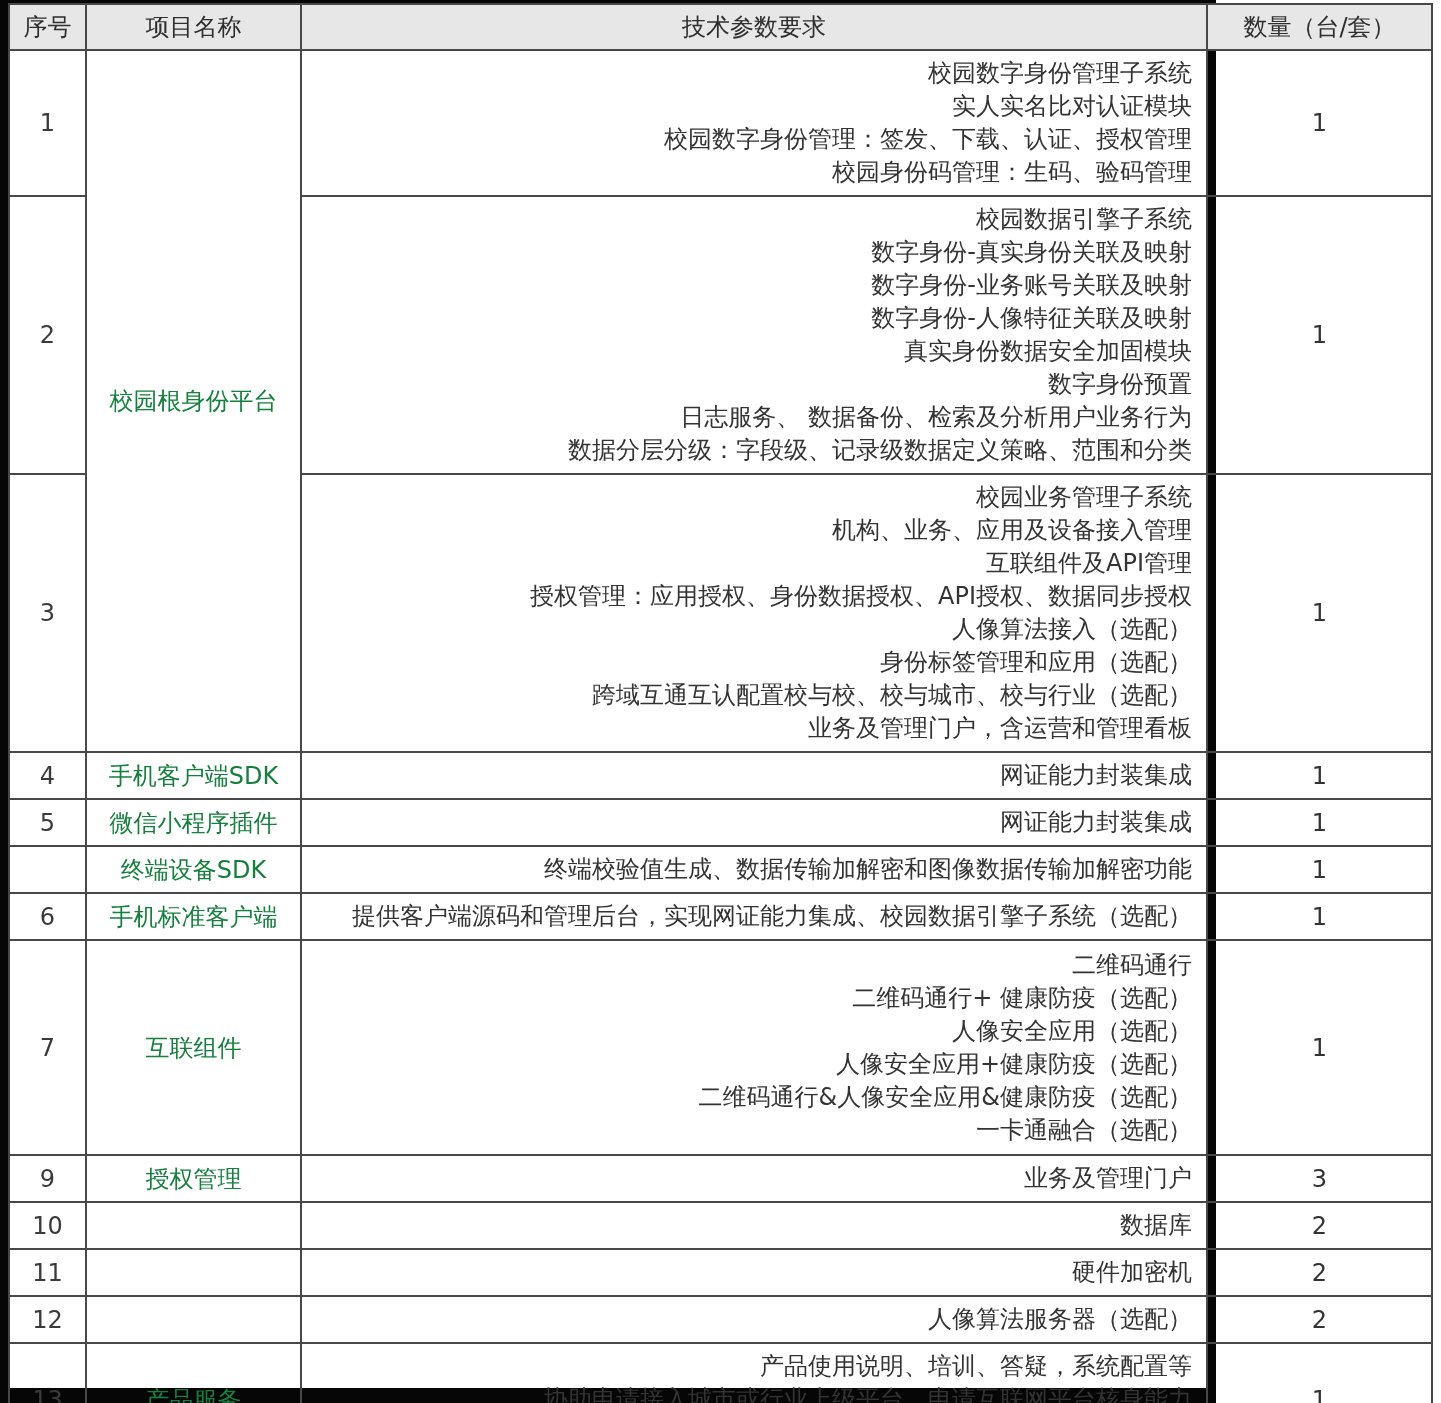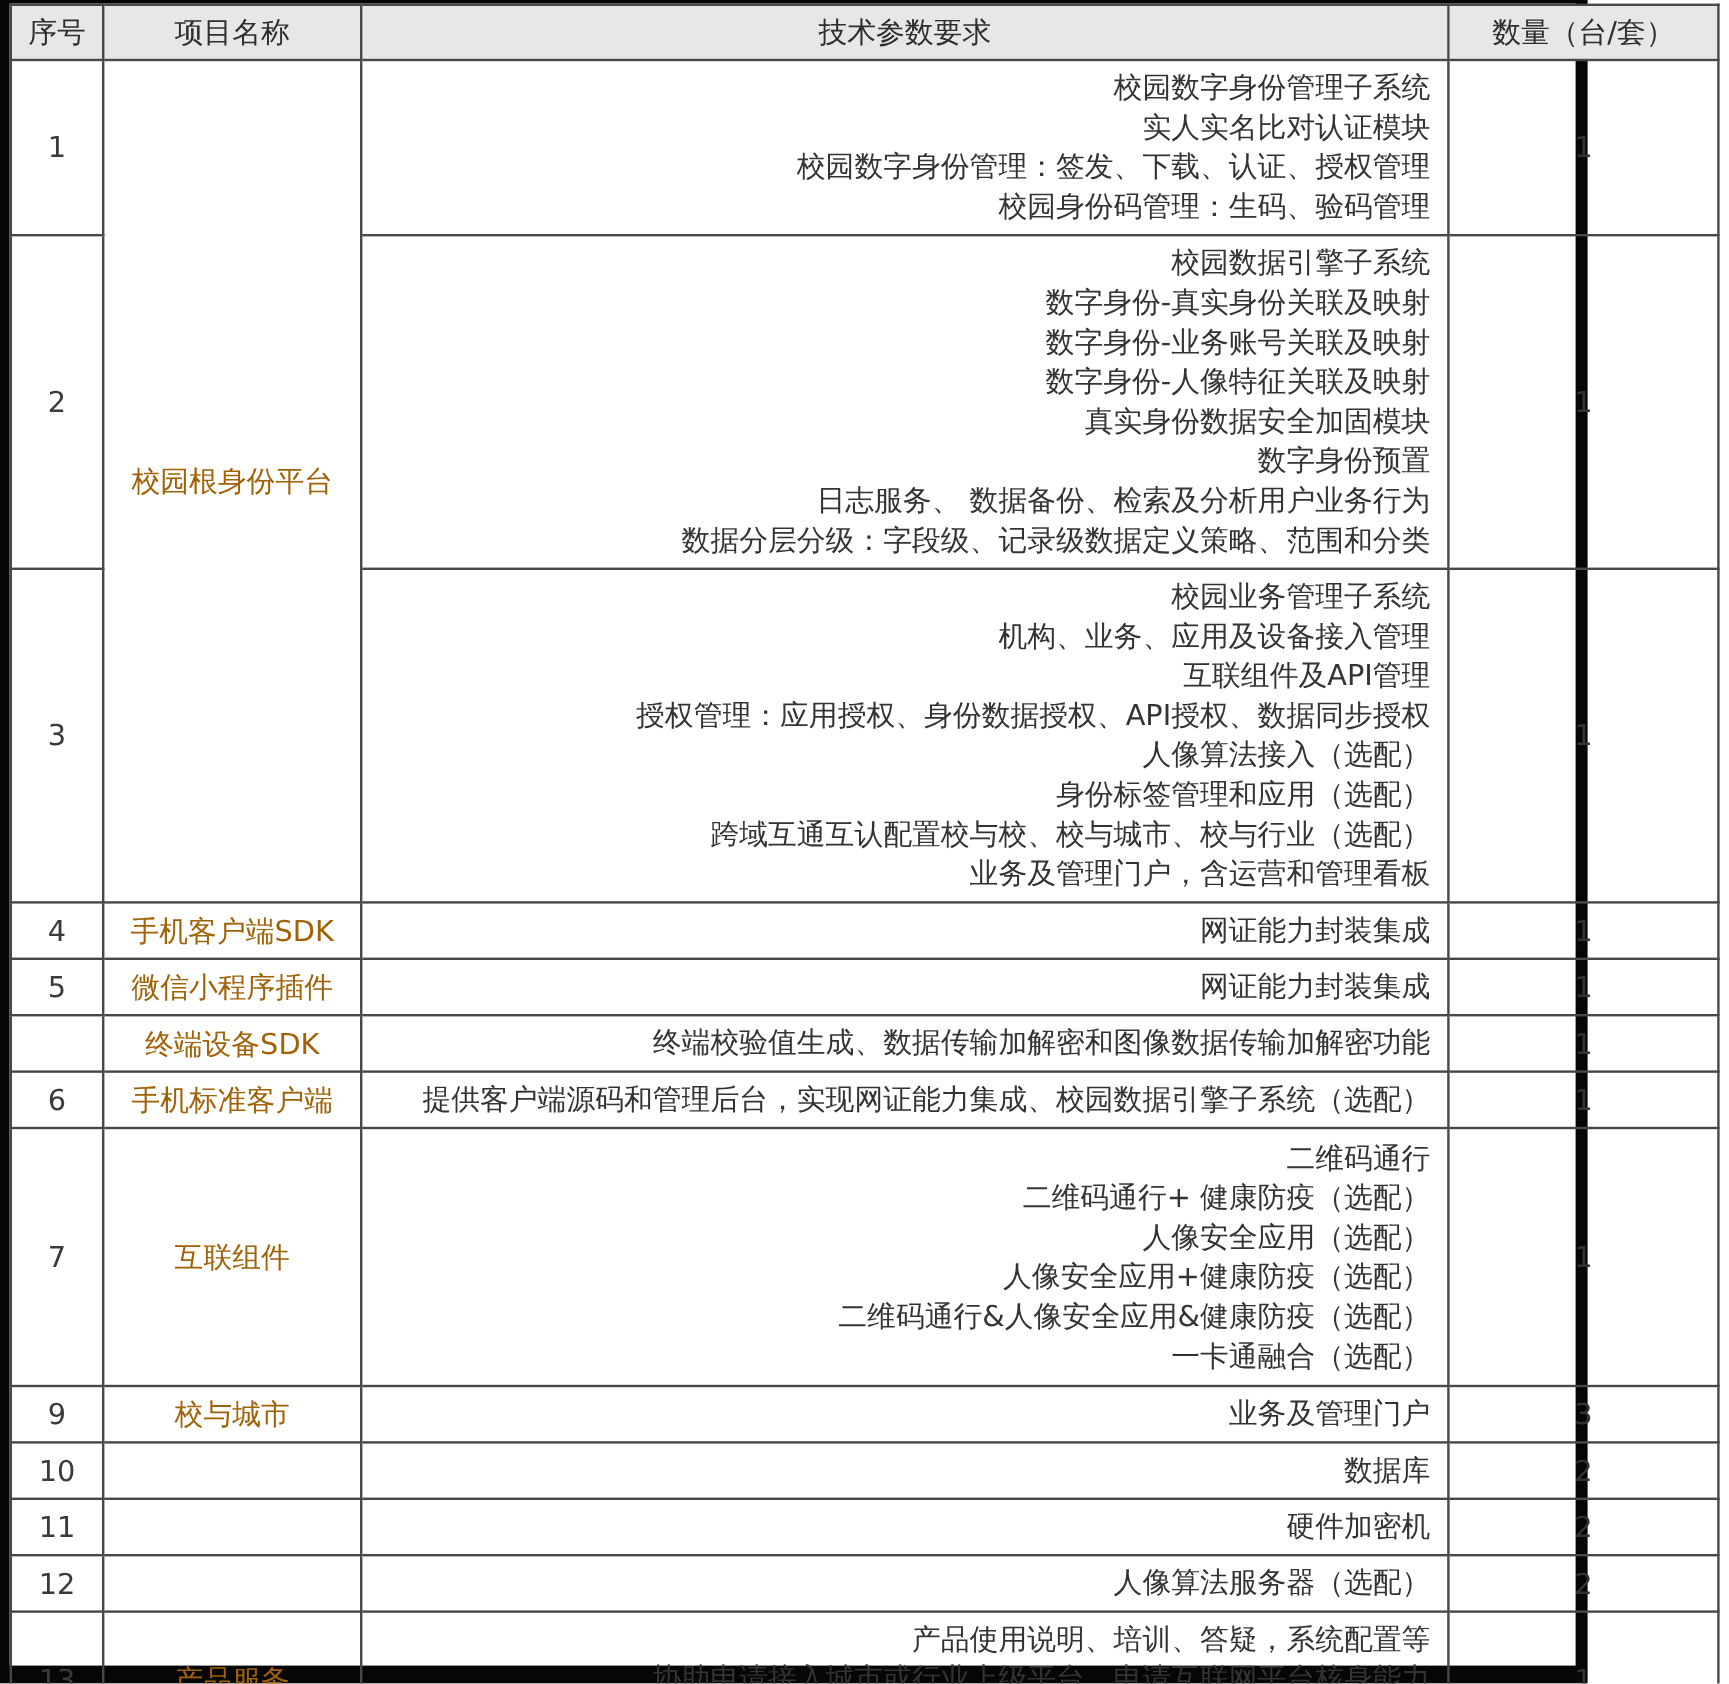--- a/index.html
+++ b/index.html
@@ -1,21 +1,21 @@
 <!DOCTYPE html>
 <html><head>
 <meta charset="utf-8">
 <style>
   html, body {
     margin: 0;
     padding: 0;
     background: #ffffff;
   }
   .frame {
-    width: 1323px;
+    width: 1216px;
     height: 1403px;
     box-sizing: border-box;
     background: #060606;
     padding: 3px 10px 15px 8px;
   }
   .sheet {
     width: 100%;
     height: 100%;
     background: #ffffff;
   }
@@ -40,21 +40,21 @@
     text-align: center;
     color: #2e2e2e;
     padding: 6px 4px;
   }
   td.c-no {
     text-align: center;
     color: #3a3a3a;
   }
   td.c-name {
     text-align: center;
-    color: #a16207;
+    color: #15803d;
     padding: 4px 6px;
   }
   td.c-params {
     text-align: right;
     padding: 6px 14px 6px 32px;
     white-space: pre-line;
     line-height: 33px;
   }
   td.c-qty {
     text-align: center;
@@ -144,21 +144,21 @@
           <td class="c-params">二维码通行
 二维码通行+ 健康防疫（选配）
 人像安全应用（选配）
 人像安全应用+健康防疫（选配）
 二维码通行&amp;人像安全应用&amp;健康防疫（选配）
 一卡通融合（选配）</td>
           <td class="c-qty">1</td>
         </tr>
         <tr style="height:38px">
           <td class="c-no">9</td>
-          <td class="c-name">校与城市</td>
+          <td class="c-name">授权管理</td>
           <td class="c-params">业务及管理门户</td>
           <td class="c-qty">3</td>
         </tr>
         <tr style="height:42px">
           <td class="c-no">10</td>
           <td class="c-name"></td>
           <td class="c-params">数据库</td>
           <td class="c-qty">2</td>
         </tr>
         <tr style="height:42px">

